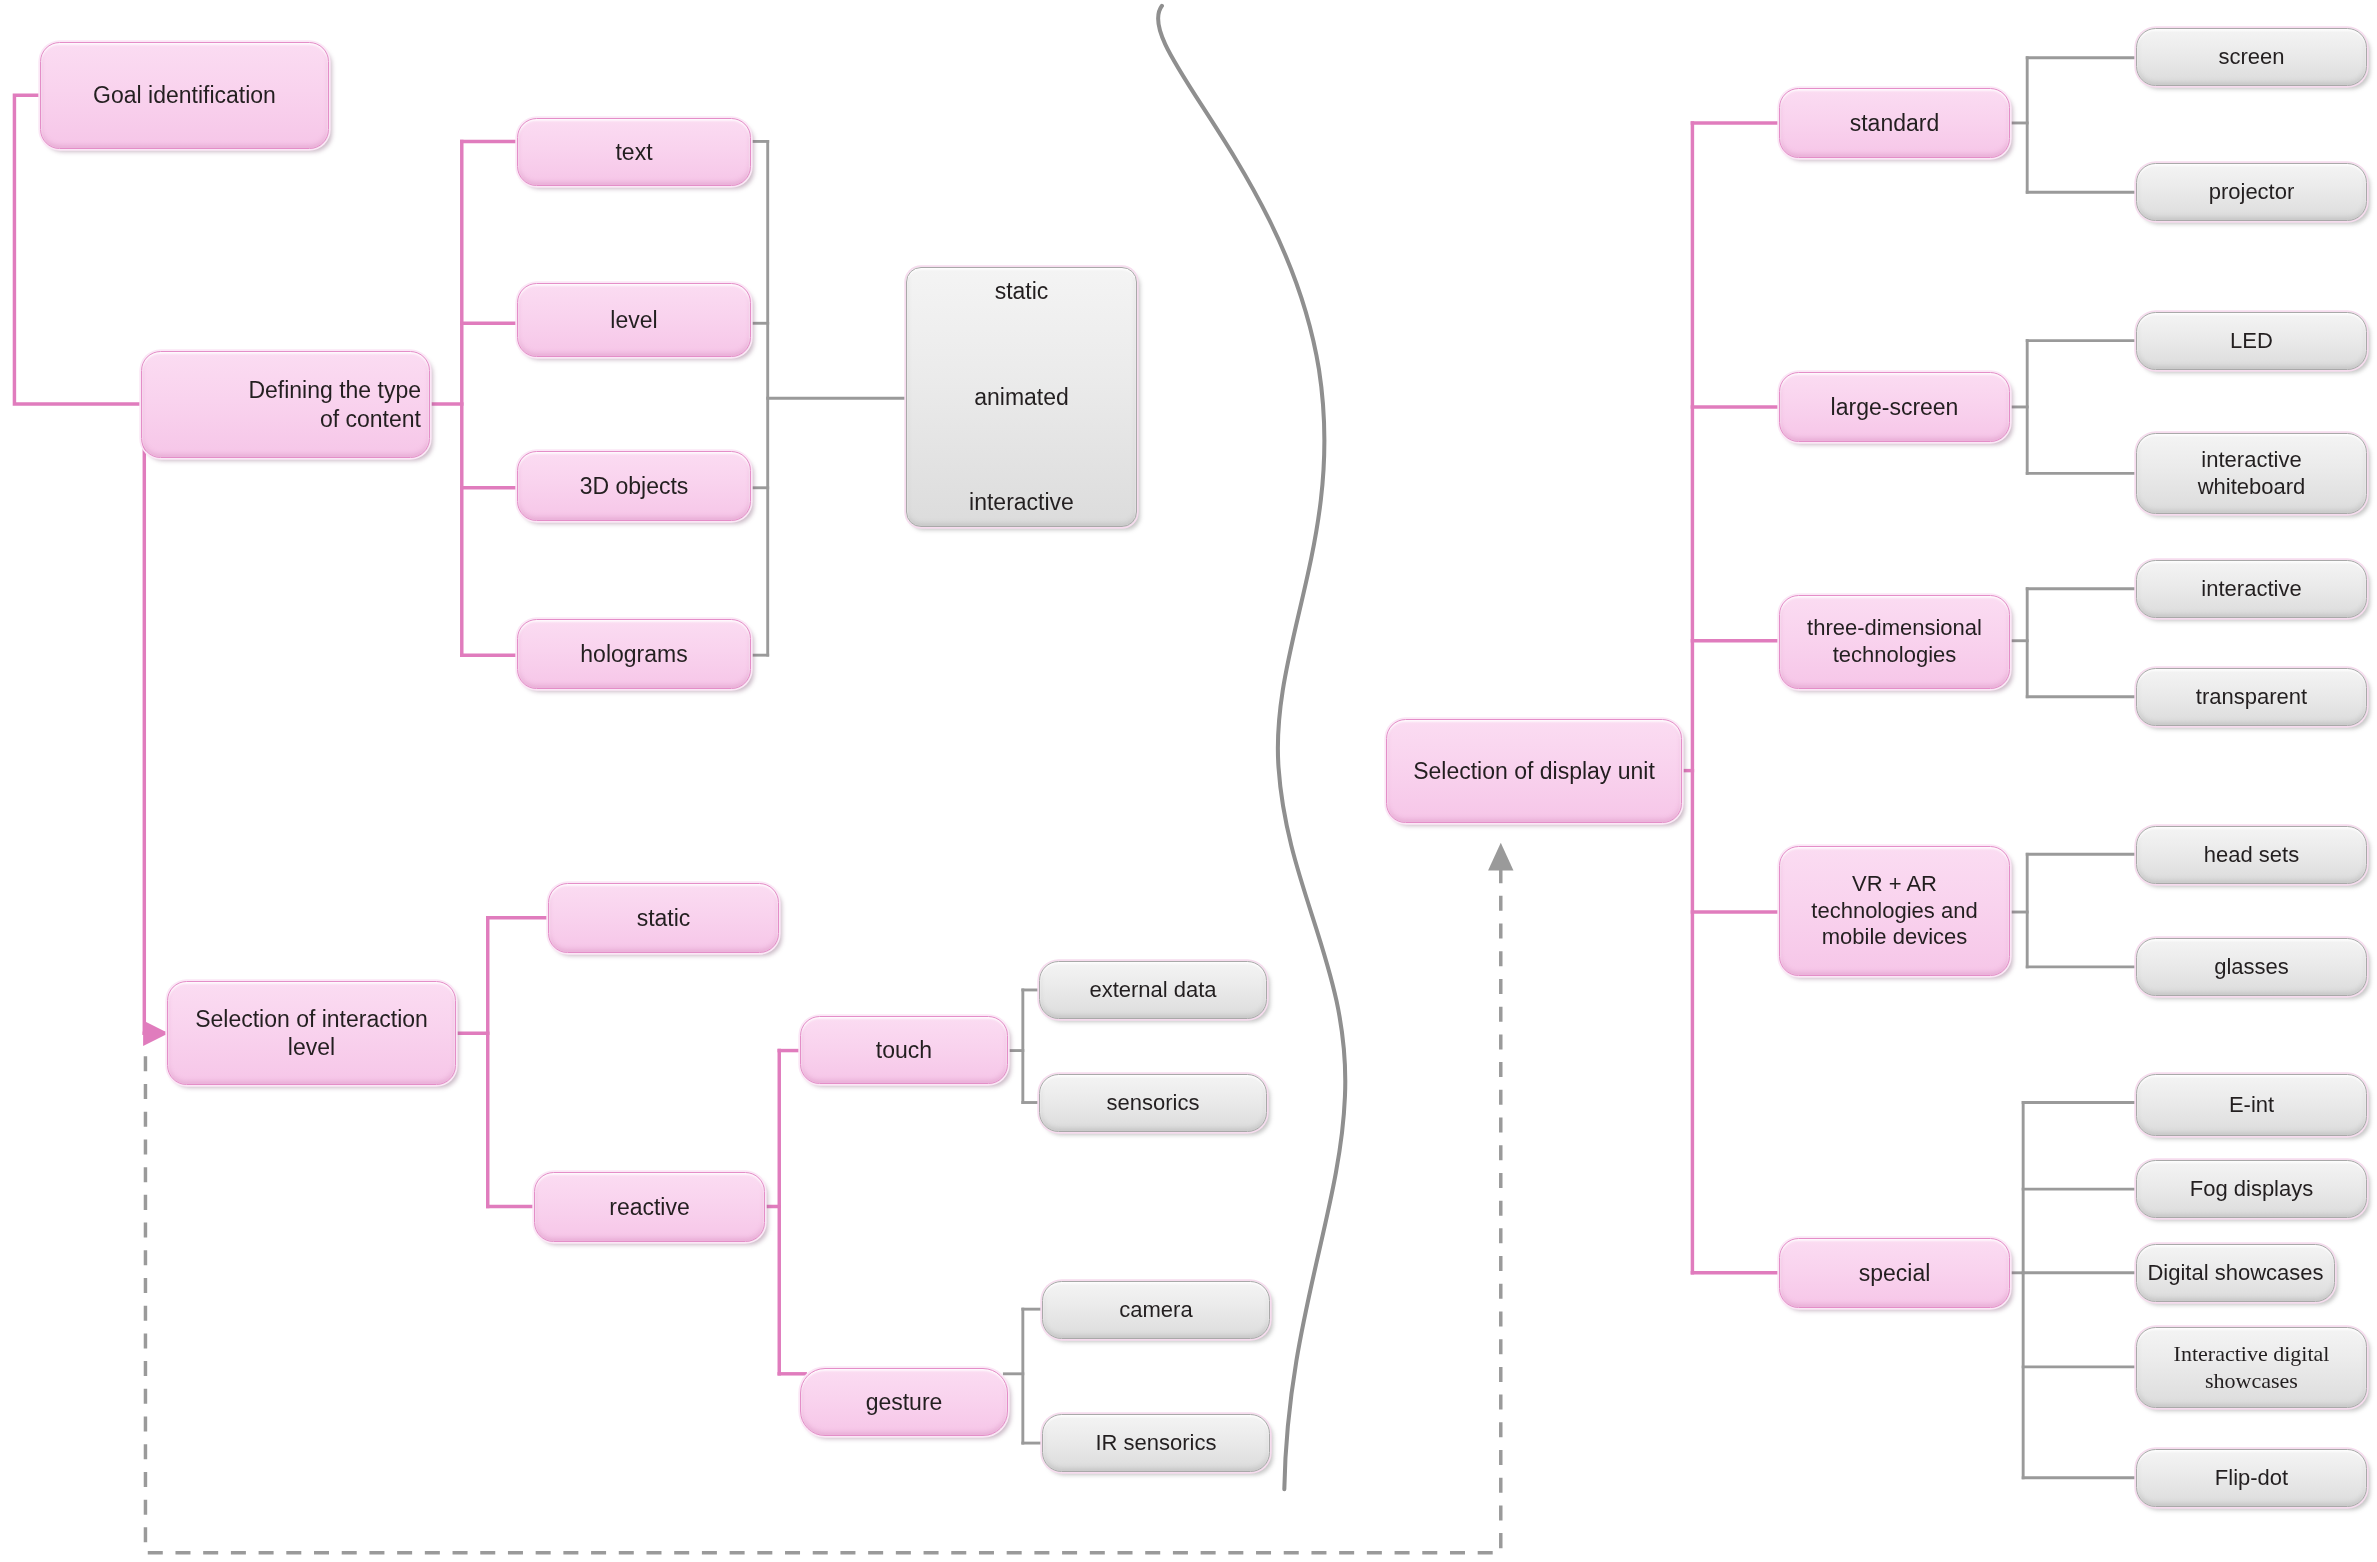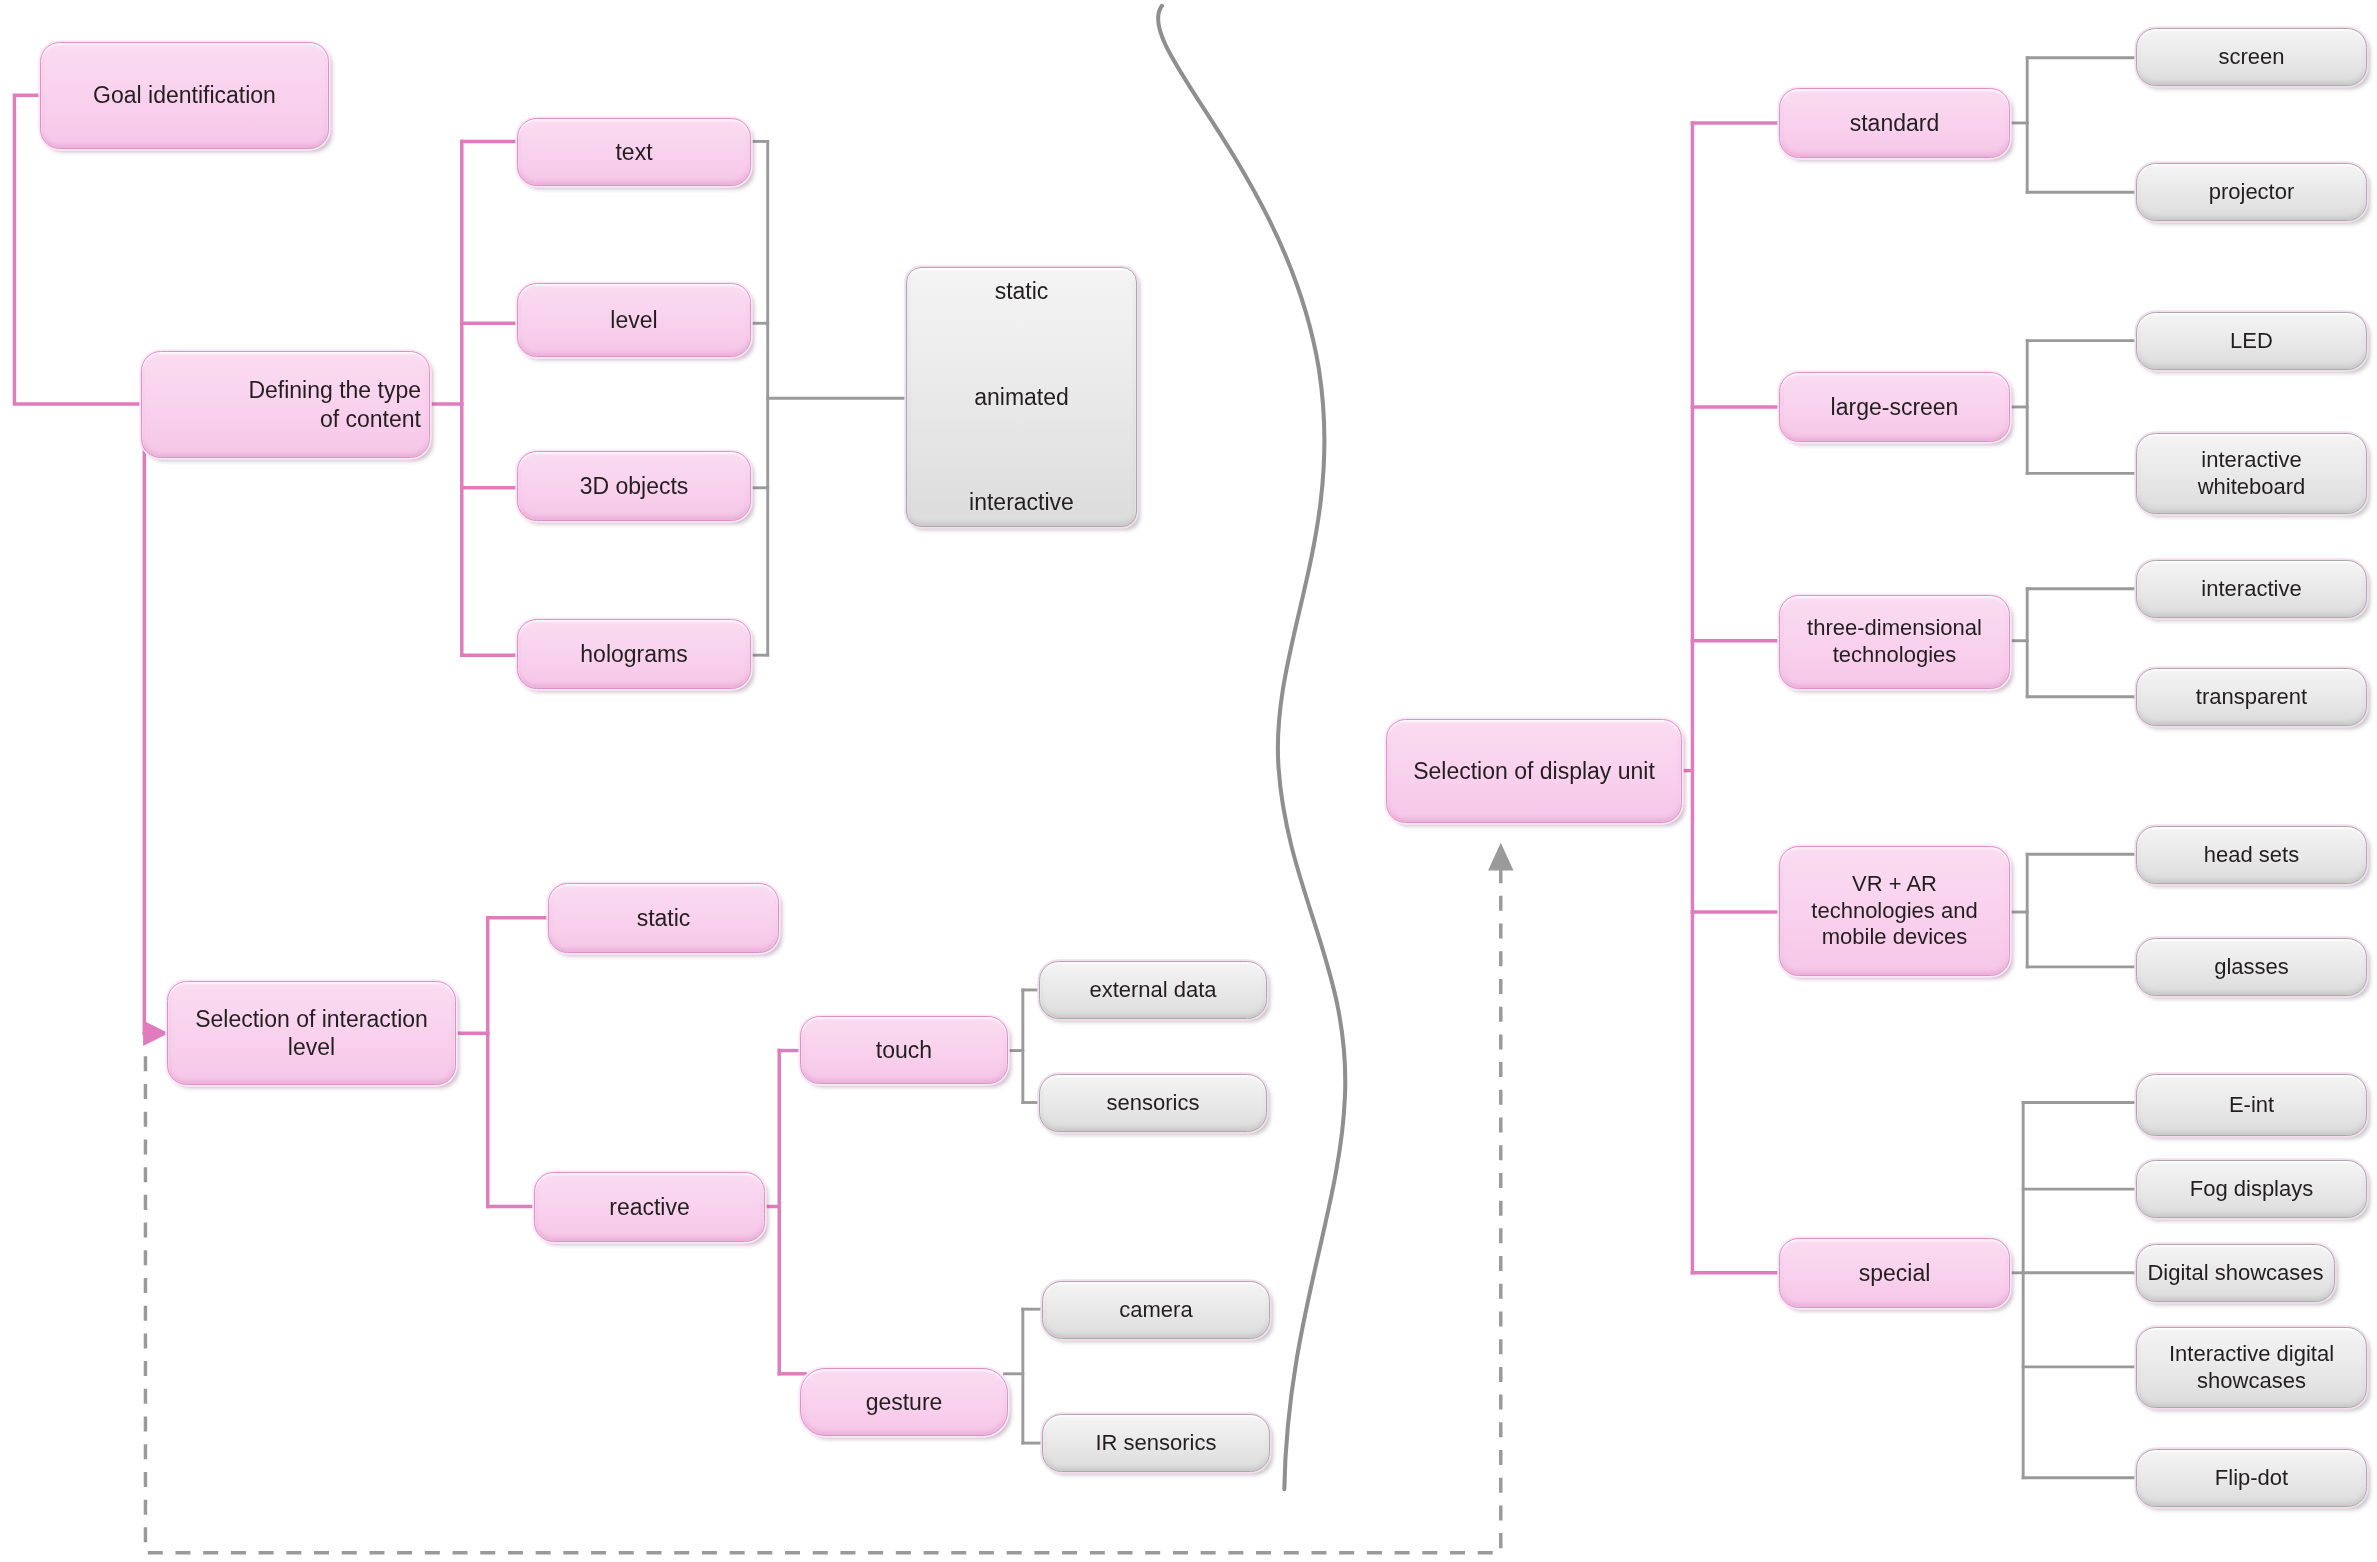--- a/index.html
+++ b/index.html
@@ -266,21 +266,21 @@
 
   <div class="node gray" style="left:2136px;top:1074px;width:231px;height:62px;font-size:22px;">
     <span>E-int</span>
   </div>
   <div class="node gray" style="left:2136px;top:1160px;width:231px;height:58px;font-size:22px;">
     <span>Fog displays</span>
   </div>
   <div class="node gray" style="left:2136px;top:1244px;width:199px;height:58px;font-size:22px;">
     <span>Digital showcases</span>
   </div>
-  <div class="node gray multiline" style="left:2136px;top:1327px;width:231px;height:81px;font-size:22px;">
+  <div class="node gray multiline" style="left:2136px;top:1327px;width:231px;height:81px;font-size:22px;font-family:Liberation Serif, serif;">
     <span style="white-space: pre-line;">Interactive digital
 showcases</span>
   </div>
   <div class="node gray" style="left:2136px;top:1449px;width:231px;height:58px;font-size:22px;">
     <span>Flip-dot</span>
   </div>
 
 </div>
 
 

